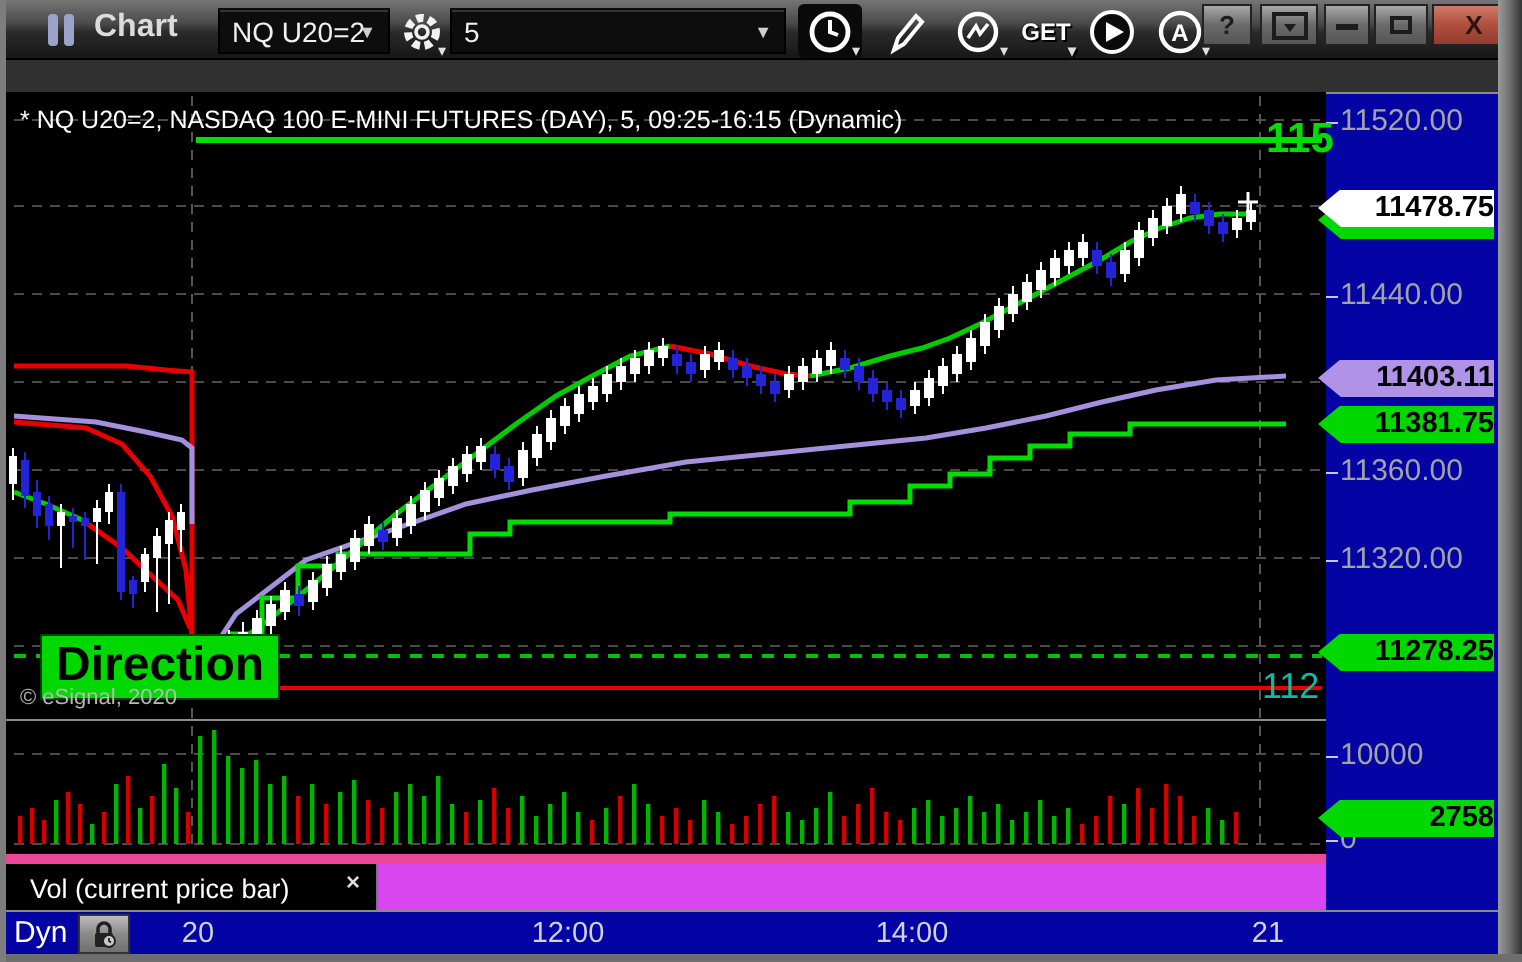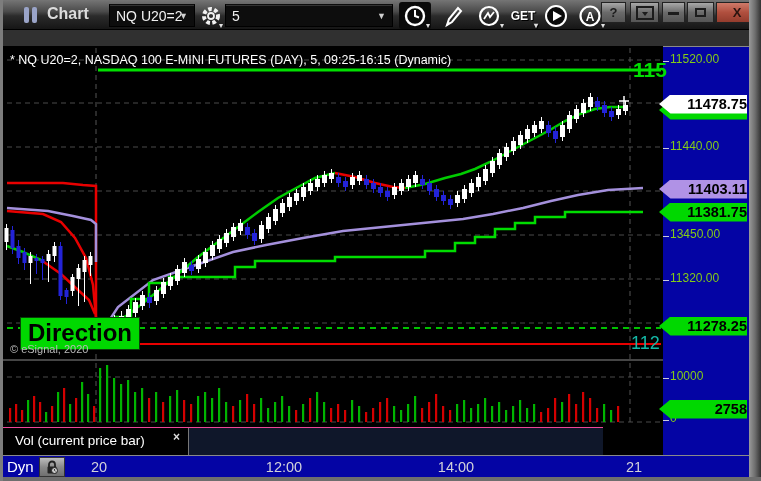--- a/index.html
+++ b/index.html
@@ -49,28 +49,28 @@
   #direction{position:absolute;left:5px;top:317px;background:#00d800;color:#000;font-weight:bold;
     font-size:24px;padding:1px 7px 2px;z-index:6;border:1px solid #064006;margin-left:12px;}
   #wm{position:absolute;left:100px;top:327px;color:#2222e8;font-weight:bold;font-size:17px;
     text-decoration:underline;z-index:4;}
   #copyright{position:absolute;left:7px;top:343px;color:#b8b8b8;font-size:11px;z-index:6;}
   #lbl-upper{position:absolute;left:630px;top:58px;color:#00dd00;font-weight:bold;font-size:21px;z-index:5;}
   #lbl-lower{position:absolute;left:628px;top:333px;color:#14b8a6;font-weight:normal;font-size:18px;z-index:5;}
   
   #axis{position:absolute;left:660px;top:46px;width:86px;height:431px;background:#0404a4;
     border-top:1px solid #8a8a8a;z-index:3;}
-  .tick{position:absolute;left:7px;color:#84cc16;font-size:12px;white-space:nowrap;}
+  .tick{position:absolute;left:7px;color:#a3a3a3;font-size:15px;white-space:nowrap;}
   .tickmark{position:absolute;left:0px;width:6px;height:1px;background:#c9c9dd;}
   .flag{position:absolute;left:-4px;width:88px;height:19px;color:#000;font-weight:bold;font-size:14.5px;
     line-height:19px;padding-left:13px;clip-path:polygon(0 50%,13% 0,100% 0,100% 100%,13% 100%);
     white-space:nowrap;text-align:right;}
   
-  #tabrow{position:absolute;left:0px;top:427px;width:600px;height:28px;background:#0f172a;
-    border-top:1px solid #ec4899;z-index:2;}
+  #tabrow{position:absolute;left:0px;top:427px;width:746px;height:28px;background:#d946ef;
+    border-top:5px solid #ec4899;z-index:2;}
   #pane-tab{position:absolute;left:0;top:0;width:186px;height:27px;background:#000;
     border-right:1px solid #777;color:#fff;font-size:13.5px;padding:5px 0 0 12px;cursor:pointer;}
   #tab-close{position:absolute;right:8px;top:2px;color:#ddd;font-size:12px;font-weight:bold;cursor:pointer;}
   #vsep{position:absolute;left:660px;top:0;width:1px;height:28px;background:#8a8a8a;}
   #timebar{position:absolute;left:0px;top:455px;width:746px;height:22px;background:#0404a4;
     border-top:1px solid #8a8a8a;z-index:3;}
   #dyn{position:absolute;left:4px;top:2px;color:#fff;font-weight:normal;font-size:15px;}
   #lockbtn{position:absolute;left:36px;top:1px;width:26px;height:20px;
     background:linear-gradient(#bdbdbd,#8a8a8a 50%,#707070);border:1px solid #333;cursor:pointer;padding:0;}
   .tlabel{position:absolute;top:3px;color:#d2d2da;font-size:14.5px;transform:translateX(-50%);}
@@ -480,21 +480,21 @@
   <div id="copyright">© eSignal, 2020</div>
   <div id="lbl-upper">115</div>
   <div id="lbl-lower">112</div>
 
   <div id="axis">
       <div class="tickmark" style="top: 14px;"></div>
       <div class="tick" style="top: 5px;">11520.00</div>
       <div class="tickmark" style="top: 101px;"></div>
       <div class="tick" style="top: 92px;">11440.00</div>
       <div class="tickmark" style="top: 189px;"></div>
-      <div class="tick" style="top: 180px;">13450.00</div>
+      <div class="tick" style="top: 180px;">11360.00</div>
       <div class="tickmark" style="top: 233px;"></div>
       <div class="tick" style="top: 224px;">11320.00</div>
       <div class="tickmark" style="top: 331px;"></div>
       <div class="tick" style="top: 322px;">10000</div>
       <div class="tickmark" style="top: 373px;"></div>
       <div class="tick" style="top: 364px;">0</div>
       <div class="flag" style="top: 53.5px; background: rgb(0, 216, 0);"></div>
       <div class="flag" style="top: 47.5px; background: rgb(255, 255, 255);">11478.75</div>
       <div class="flag" style="top: 132.5px; background: rgb(176, 146, 230);">11403.11</div>
       <div class="flag" style="top: 155.5px; background: rgb(0, 216, 0);">11381.75</div>

